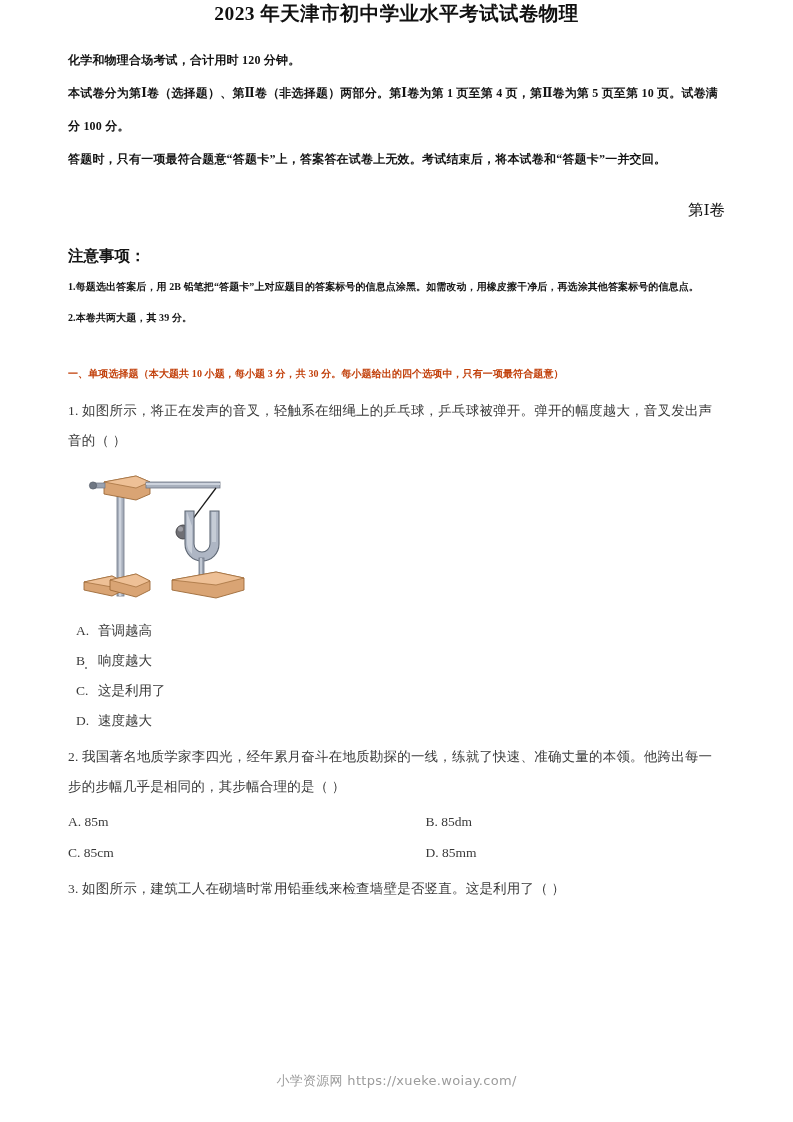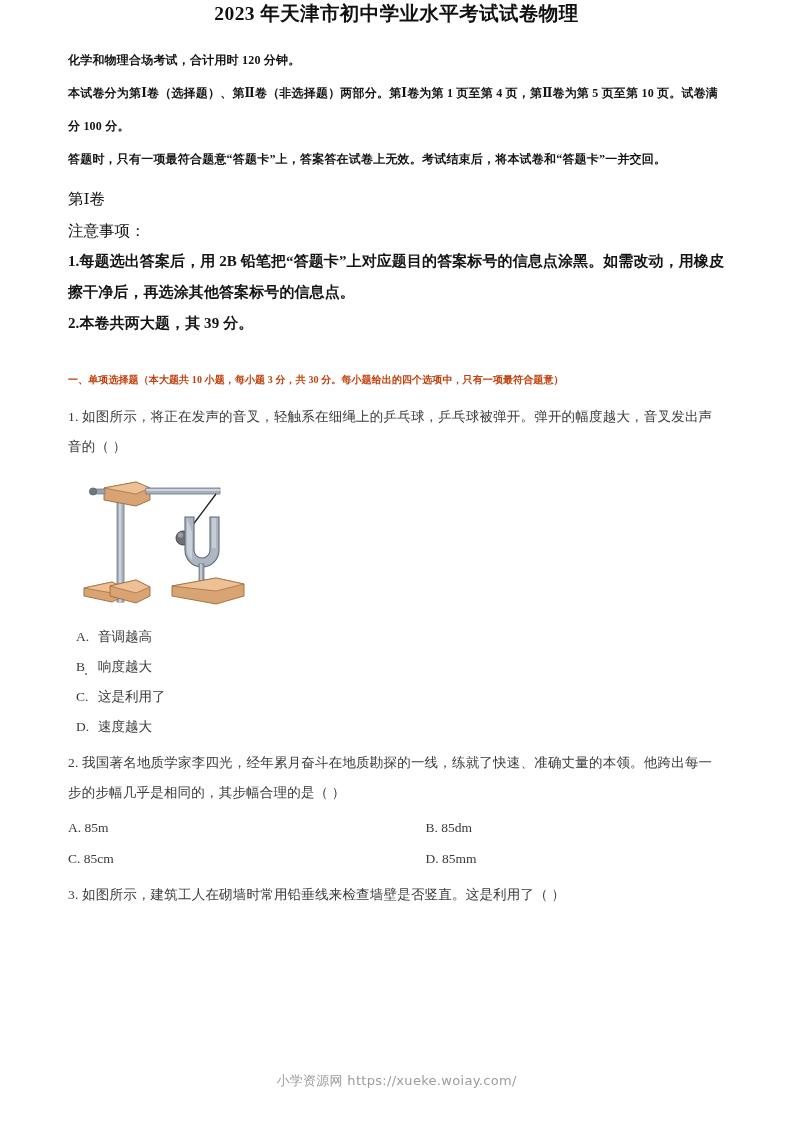--- a/index.html
+++ b/index.html
@@ -42,37 +42,37 @@
     line-height: 33px;
     color: #141414;
     letter-spacing: 0.2px;
     white-space: nowrap;
   }
   .lead-line.wrap {
     white-space: normal;
   }
 
   .juan-head {
-    text-align: left;
+    text-align: right;
     font-size: 15.5px;
     line-height: 33px;
-    margin-top: 6px;
+    margin-top: 17px;
     color: #141414;
   }
 
   .notice-label {
-    font-weight: normal;
+    font-weight: bold;
     font-size: 15.5px;
     line-height: 31px;
     color: #141414;
-    margin-top: 0;
+    margin-top: 14px;
   }
   .notice-item {
     font-weight: bold;
-    font-size: 15px;
+    font-size: 10px;
     line-height: 31px;
     color: #141414;
     letter-spacing: 0.1px;
   }
 
   .section-head {
     font-weight: bold;
     font-size: 10px;
     line-height: 33px;
     color: #c2410c;

